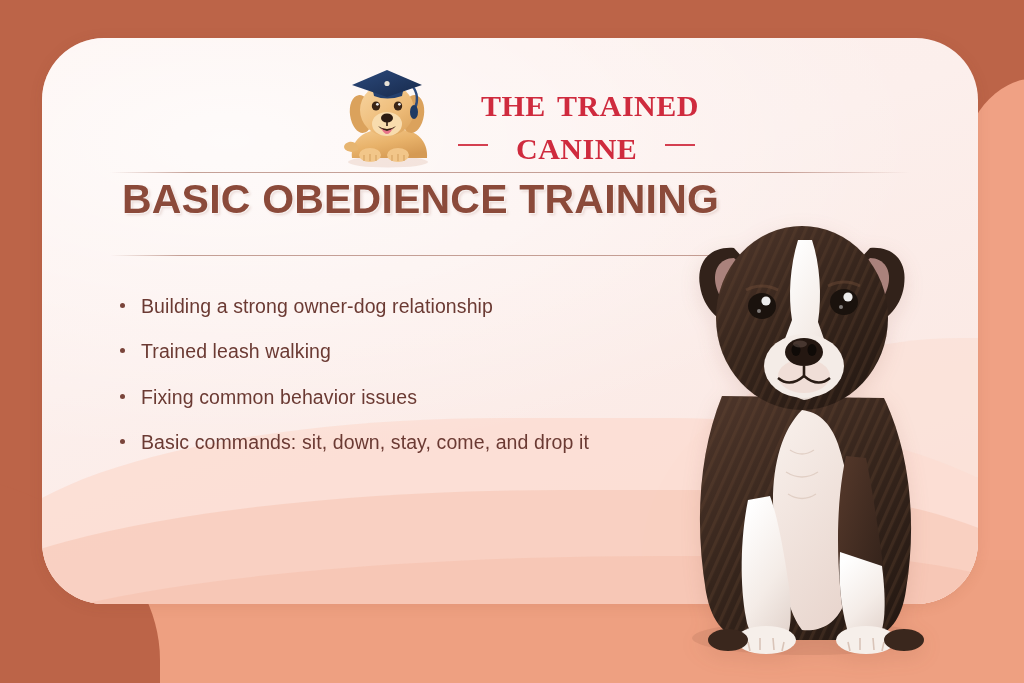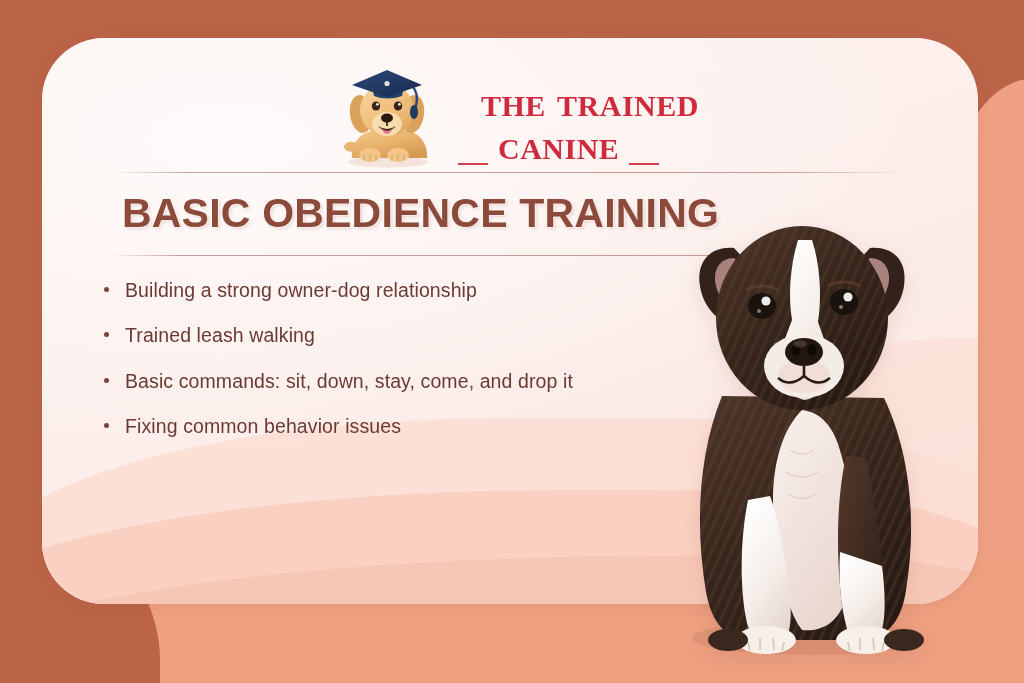--- a/index.html
+++ b/index.html
@@ -166,22 +166,22 @@
     line-height: 0.96;
     letter-spacing: 0.5px;
     color: #cf2b3e;
     font-variant: small-caps;
     text-transform: lowercase;
     white-space: nowrap;
     margin-left: 41px;
   }
   .wm-line2wrap {
     display: flex;
-    align-items: flex-end;
-    gap: 10px;
+    align-items: center;
+    gap: 28px;
     margin-top: 2px;
     padding-left: 18px;
   }
   .wm-line2 {
     font-family: "Liberation Serif", "DejaVu Serif", serif;
     font-weight: 700;
     font-size: 43px;
     line-height: 0.96;
     letter-spacing: 0.5px;
     color: #cf2b3e;
@@ -207,37 +207,37 @@
       rgba(150, 88, 72, 0.55) 84%,
       rgba(150, 88, 72, 0) 100%);
   }
   .rule-top { left: 68px; top: 134px; width: 800px; }
   .rule-mid { left: 68px; top: 217px; width: 700px; }
 
   
   .headline {
     position: absolute;
     left: 80px;
-    top: 152px;
+    top: 138px;
     font-family: "Liberation Sans", sans-serif;
     font-weight: 700;
     font-size: 41px;
     letter-spacing: 0.2px;
     color: #8b4a3a;
     text-shadow: 1px 1px 0 rgba(255,255,255,0.55), 2px 2px 3px rgba(139,74,58,0.18);
     white-space: nowrap;
   }
 
   
   .bullets {
     position: absolute;
     left: 62px;
     top: 240px;
     list-style: none;
-    margin: 0;
+    margin: 16px;
     padding: 0;
   }
   .bullets li {
     display: flex;
     align-items: baseline;
     gap: 16px;
     margin: 0 0 21px 0;
     font-size: 19.5px;
     color: #6b3a33;
     letter-spacing: 0.1px;
@@ -364,25 +364,25 @@
         <li>
           <span class="dot"></span>
           <span>Building a strong owner-dog relationship</span>
         </li>
         <li>
           <span class="dot"></span>
           <span>Trained leash walking</span>
         </li>
         <li>
           <span class="dot"></span>
-          <span>Basic commands: sit, down, stay, come, and drop it</span>
+          <span>Fixing common behavior issues</span>
         </li>
         <li>
           <span class="dot"></span>
-          <span>Fixing common behavior issues</span>
+          <span>Basic commands: sit, down, stay, come, and drop it</span>
         </li>
       </ul>
 
     </div>
   </div>
 
   <div class="puppy">
     <svg viewBox="0 0 340 470" width="340" height="470" aria-hidden="true">
       <defs>
         <linearGradient id="brindle" x1="0.2" y1="0" x2="0.9" y2="1">

